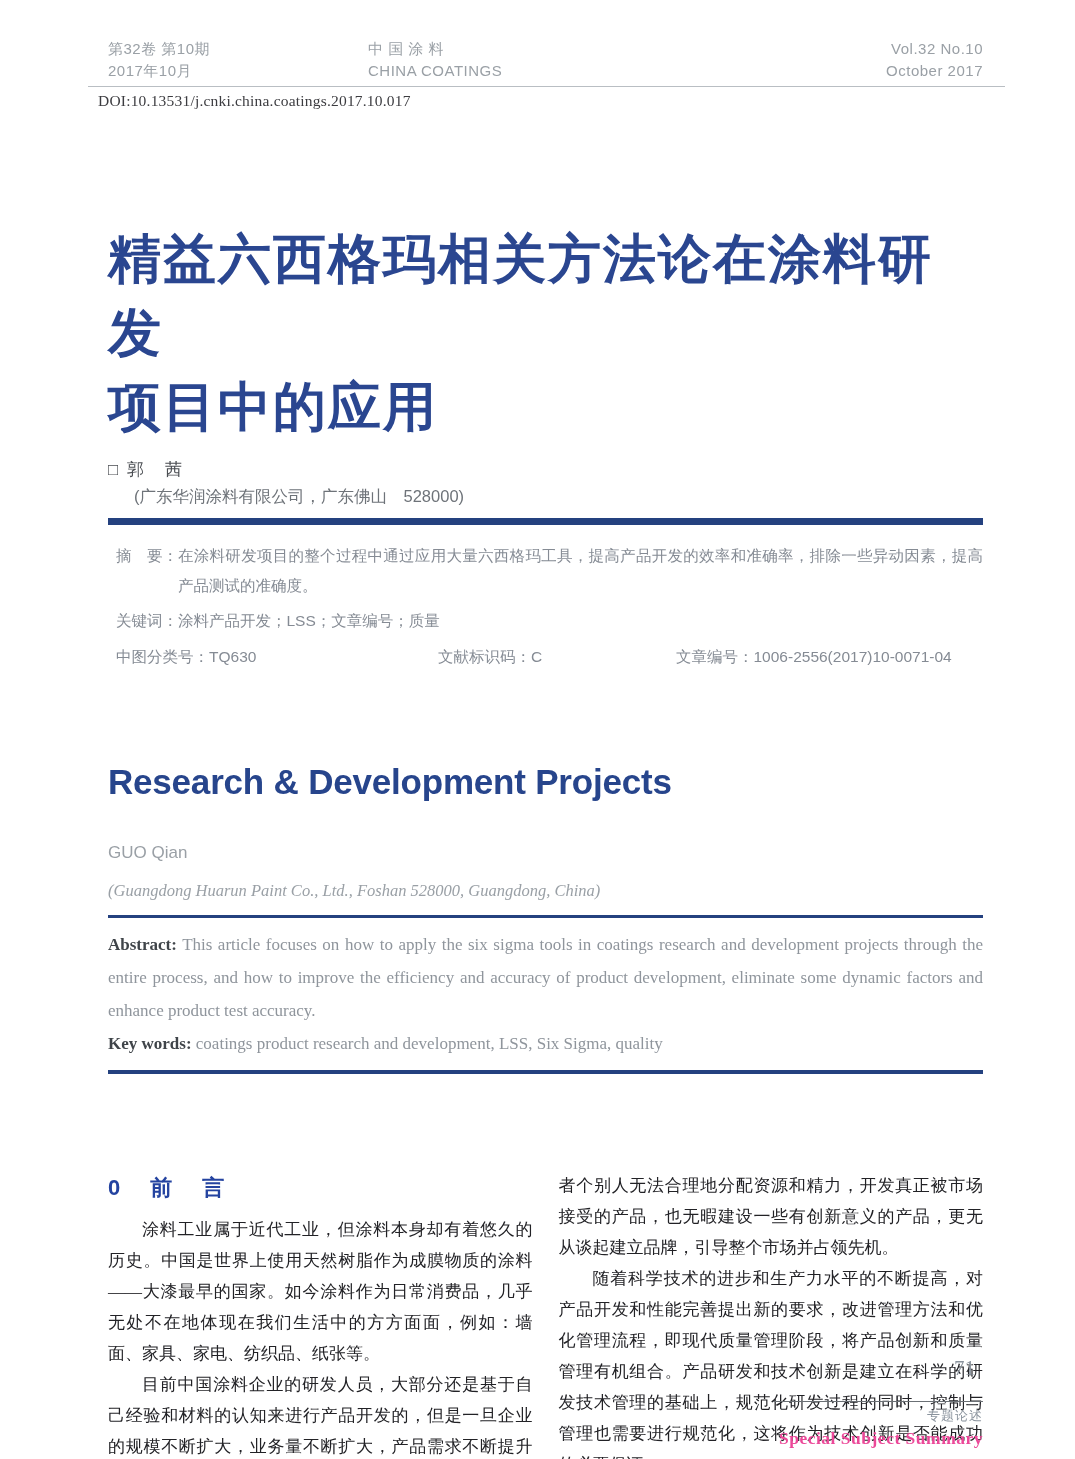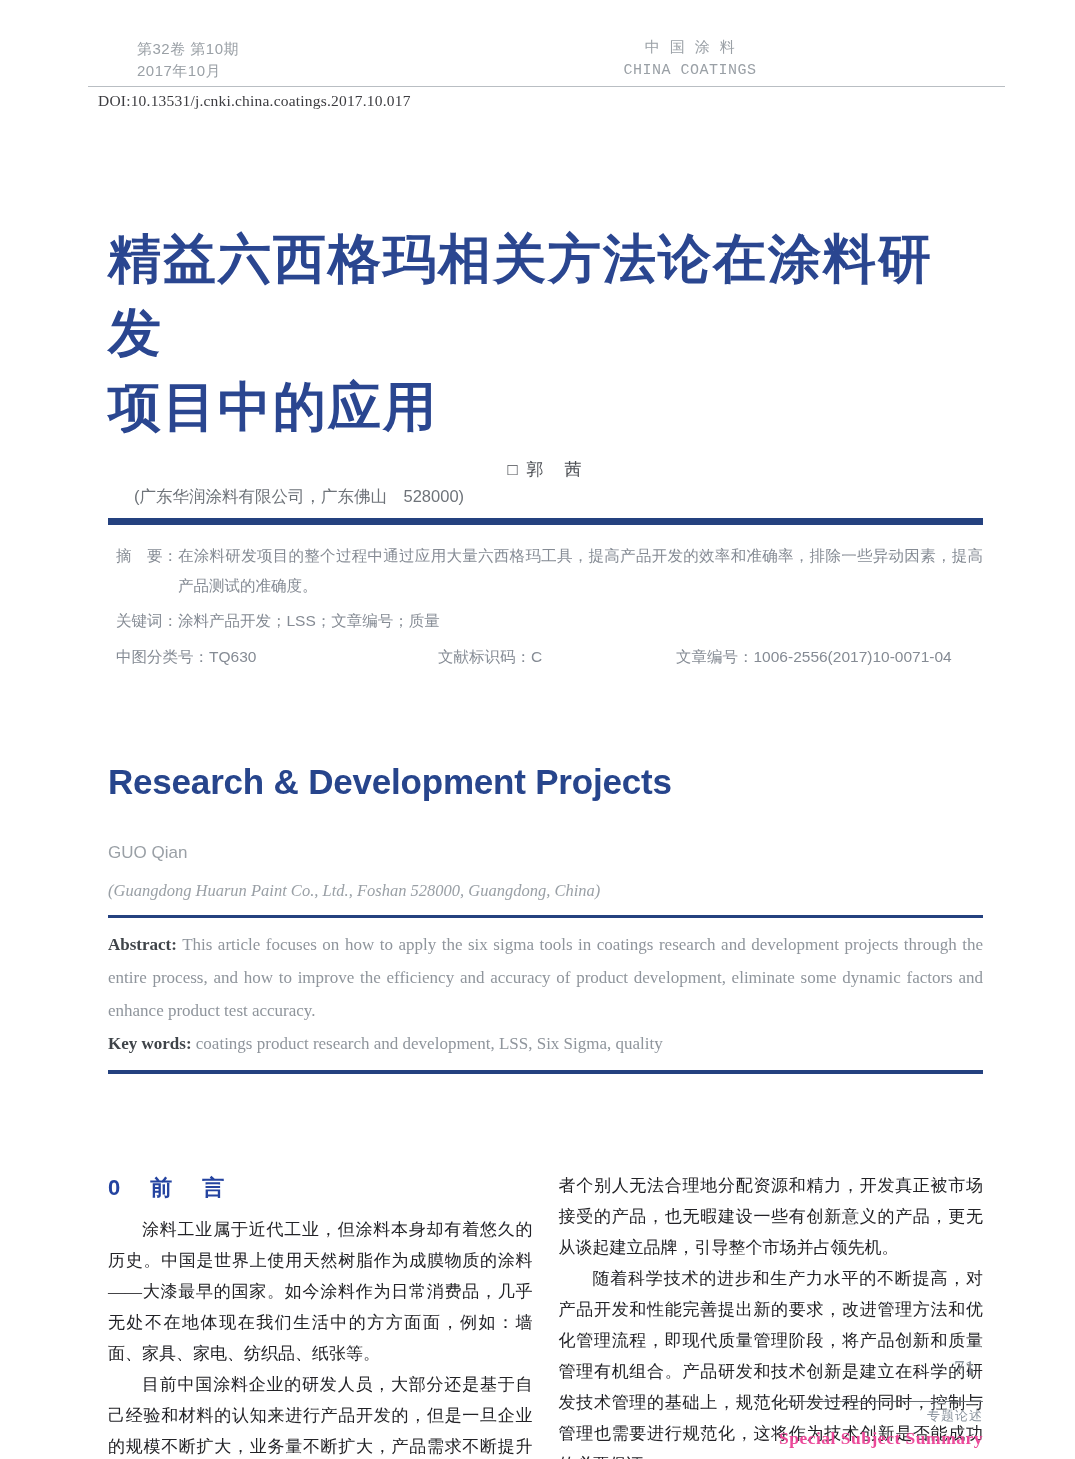--- a/index.html
+++ b/index.html
@@ -21,22 +21,22 @@
     display: flex;
     justify-content: space-between;
     align-items: flex-start;
     padding-top: 38px;
     font-family: "Liberation Sans", "DejaVu Sans", sans-serif;
     font-size: 15px;
     line-height: 22px;
     color: #9aa0a6;
     letter-spacing: 0.5px;
   }
-  .head-left { text-align: left; width: 260px; margin-left: 29px; }
-  .head-center { text-align: center; flex: 1; font-family: Liberation Mono, monospace; }
+  .head-left { text-align: left; width: 260px; }
+  .head-center { flex: 1; }
   .head-right { text-align: right; width: 260px; }
   .head-rule {
     border: none;
     border-top: 1.5px solid #b9bec3;
     margin: 4px -22px 0 -20px;
   }
   .doi {
     margin-top: 5px;
     margin-left: -10px;
     font-family: "Liberation Serif", "DejaVu Serif", serif;
@@ -54,21 +54,20 @@
     line-height: 74px;
     letter-spacing: 2px;
     color: #2a4690;
   }
   .cn-author {
     margin-top: 14px;
     font-family: "Liberation Sans", "DejaVu Sans", sans-serif;
     font-size: 17px;
     color: #4a4d52;
     letter-spacing: 2px;
-    text-align: center;
   }
   .cn-affil {
     margin-top: 5px;
     padding-left: 26px;
     font-family: "Liberation Sans", "DejaVu Sans", sans-serif;
     font-size: 16.5px;
     color: #6e7379;
   }
   .navy-bar {
     margin-top: 10px;
@@ -196,20 +195,24 @@
 
     <div class="journal-head">
       <div class="head-left">
         <div>第32卷 第10期</div>
         <div>2017年10月</div>
       </div>
       <div class="head-center">
         <div>中 国 涂 料</div>
         <div>CHINA COATINGS</div>
       </div>
+      <div class="head-right">
+        <div>Vol.32  No.10</div>
+        <div>October 2017</div>
+      </div>
     </div>
     <hr class="head-rule">
     <div class="doi">DOI:10.13531/j.cnki.china.coatings.2017.10.017</div>
 
     <h1 class="cn-title">
       <div>精益六西格玛相关方法论在涂料研发</div>
       <div>项目中的应用</div>
     </h1>
     <div class="cn-author">□ 郭　茜</div>
     <div class="cn-affil">(广东华润涂料有限公司，广东佛山　528000)</div>

